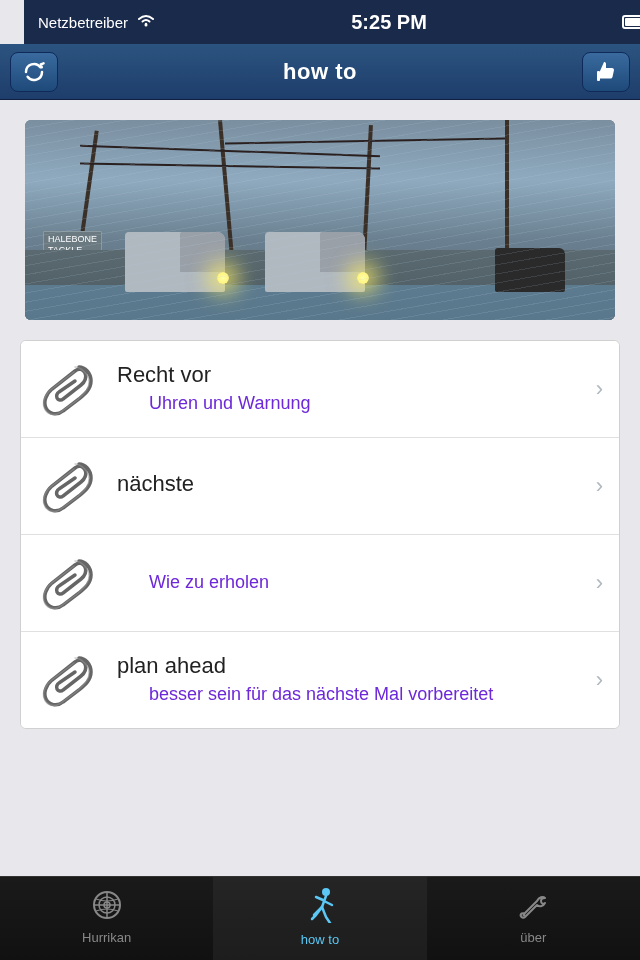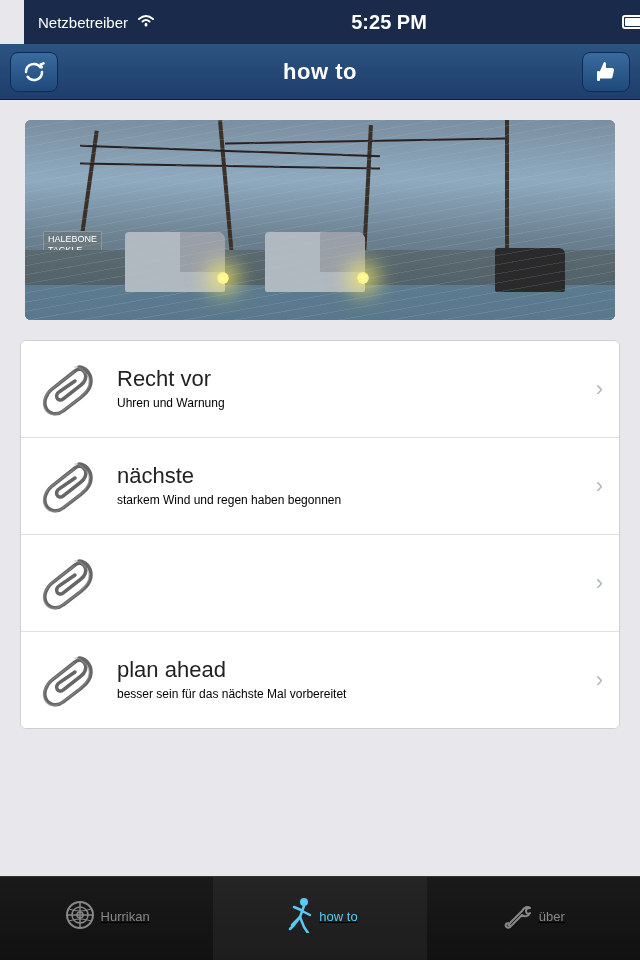--- a/index.html
+++ b/index.html
@@ -201,23 +201,24 @@
     .paperclip-svg { width: 60px; height: 60px; }
 
     .item-text { flex: 1; }
     .item-title {
       font-size: 22px;
       color: #222;
       font-weight: 400;
       margin-bottom: 4px;
     }
     .item-subtitle {
-      font-size: 12px;
-      color: #000000;
+      font-size: 18px;
+      color: #6d28d9;
       line-height: 1.3;
+      margin-left: 32px;
     }
 
     .chevron {
       color: #b0b8c0;
       font-size: 22px;
       font-weight: 300;
       margin-left: 8px;
     }
 
     
@@ -225,27 +226,26 @@
       position: absolute;
       bottom: 0; left: 0; right: 0;
       height: 84px;
       background: linear-gradient(to bottom, #1a1a1a, #111);
       display: flex;
       border-top: 1px solid #333;
     }
     .tab-item {
       flex: 1;
       display: flex;
-      flex-direction: row;
+      flex-direction: column;
       align-items: center;
       justify-content: center;
       gap: 5px;
       cursor: pointer;
       padding-bottom: 4px;
-      text-decoration: underline;
     }
     .tab-item.active { background: rgba(255,255,255,0.05); }
     .tab-label {
       font-size: 13px;
       color: #888;
     }
     .tab-item.active .tab-label { color: #5bc8f5; }
 
     
     #main-content {
@@ -350,33 +350,33 @@
 
     <div class="list-item">
       <div class="paperclip-icon">
         <svg class="paperclip-svg" viewBox="0 0 60 60" fill="none">
           <path d="M38 8 C44 8 50 14 50 22 C50 30 44 35 38 40 L22 52 C16 57 8 55 5 49 C2 43 5 35 11 30 L34 12 C38 9 42 10 44 14 C46 18 44 23 40 26 L22 40 C20 42 17 41 16 39 C15 37 16 34 18 33 L34 22" stroke="#666" stroke-width="3.5" stroke-linecap="round" fill="none"></path>
           <path d="M34 8 C40 8 48 15 48 23 C48 31 41 37 35 42 L20 53 C13 58 5 55 3 48 C1 42 5 34 12 29 L33 13" stroke="#999" stroke-width="1.5" stroke-linecap="round" fill="none" opacity="0.5"></path>
         </svg>
       </div>
       <div class="item-text">
         <div class="item-title">nächste</div>
-        <div class="item-subtitle">starkem Wind und regen haben begonnen</div>
       </div>
       <span class="chevron">›</span>
     </div>
 
     <div class="list-item">
       <div class="paperclip-icon">
         <svg class="paperclip-svg" viewBox="0 0 60 60" fill="none">
           <path d="M38 8 C44 8 50 14 50 22 C50 30 44 35 38 40 L22 52 C16 57 8 55 5 49 C2 43 5 35 11 30 L34 12 C38 9 42 10 44 14 C46 18 44 23 40 26 L22 40 C20 42 17 41 16 39 C15 37 16 34 18 33 L34 22" stroke="#666" stroke-width="3.5" stroke-linecap="round" fill="none"></path>
           <path d="M34 8 C40 8 48 15 48 23 C48 31 41 37 35 42 L20 53 C13 58 5 55 3 48 C1 42 5 34 12 29 L33 13" stroke="#999" stroke-width="1.5" stroke-linecap="round" fill="none" opacity="0.5"></path>
         </svg>
       </div>
       <div class="item-text">
+        <div class="item-subtitle">Wie zu erholen</div>
       </div>
       <span class="chevron">›</span>
     </div>
 
     <div class="list-item">
       <div class="paperclip-icon">
         <svg class="paperclip-svg" viewBox="0 0 60 60" fill="none">
           <path d="M38 8 C44 8 50 14 50 22 C50 30 44 35 38 40 L22 52 C16 57 8 55 5 49 C2 43 5 35 11 30 L34 12 C38 9 42 10 44 14 C46 18 44 23 40 26 L22 40 C20 42 17 41 16 39 C15 37 16 34 18 33 L34 22" stroke="#666" stroke-width="3.5" stroke-linecap="round" fill="none"></path>
           <path d="M34 8 C40 8 48 15 48 23 C48 31 41 37 35 42 L20 53 C13 58 5 55 3 48 C1 42 5 34 12 29 L33 13" stroke="#999" stroke-width="1.5" stroke-linecap="round" fill="none" opacity="0.5"></path>
         </svg>

